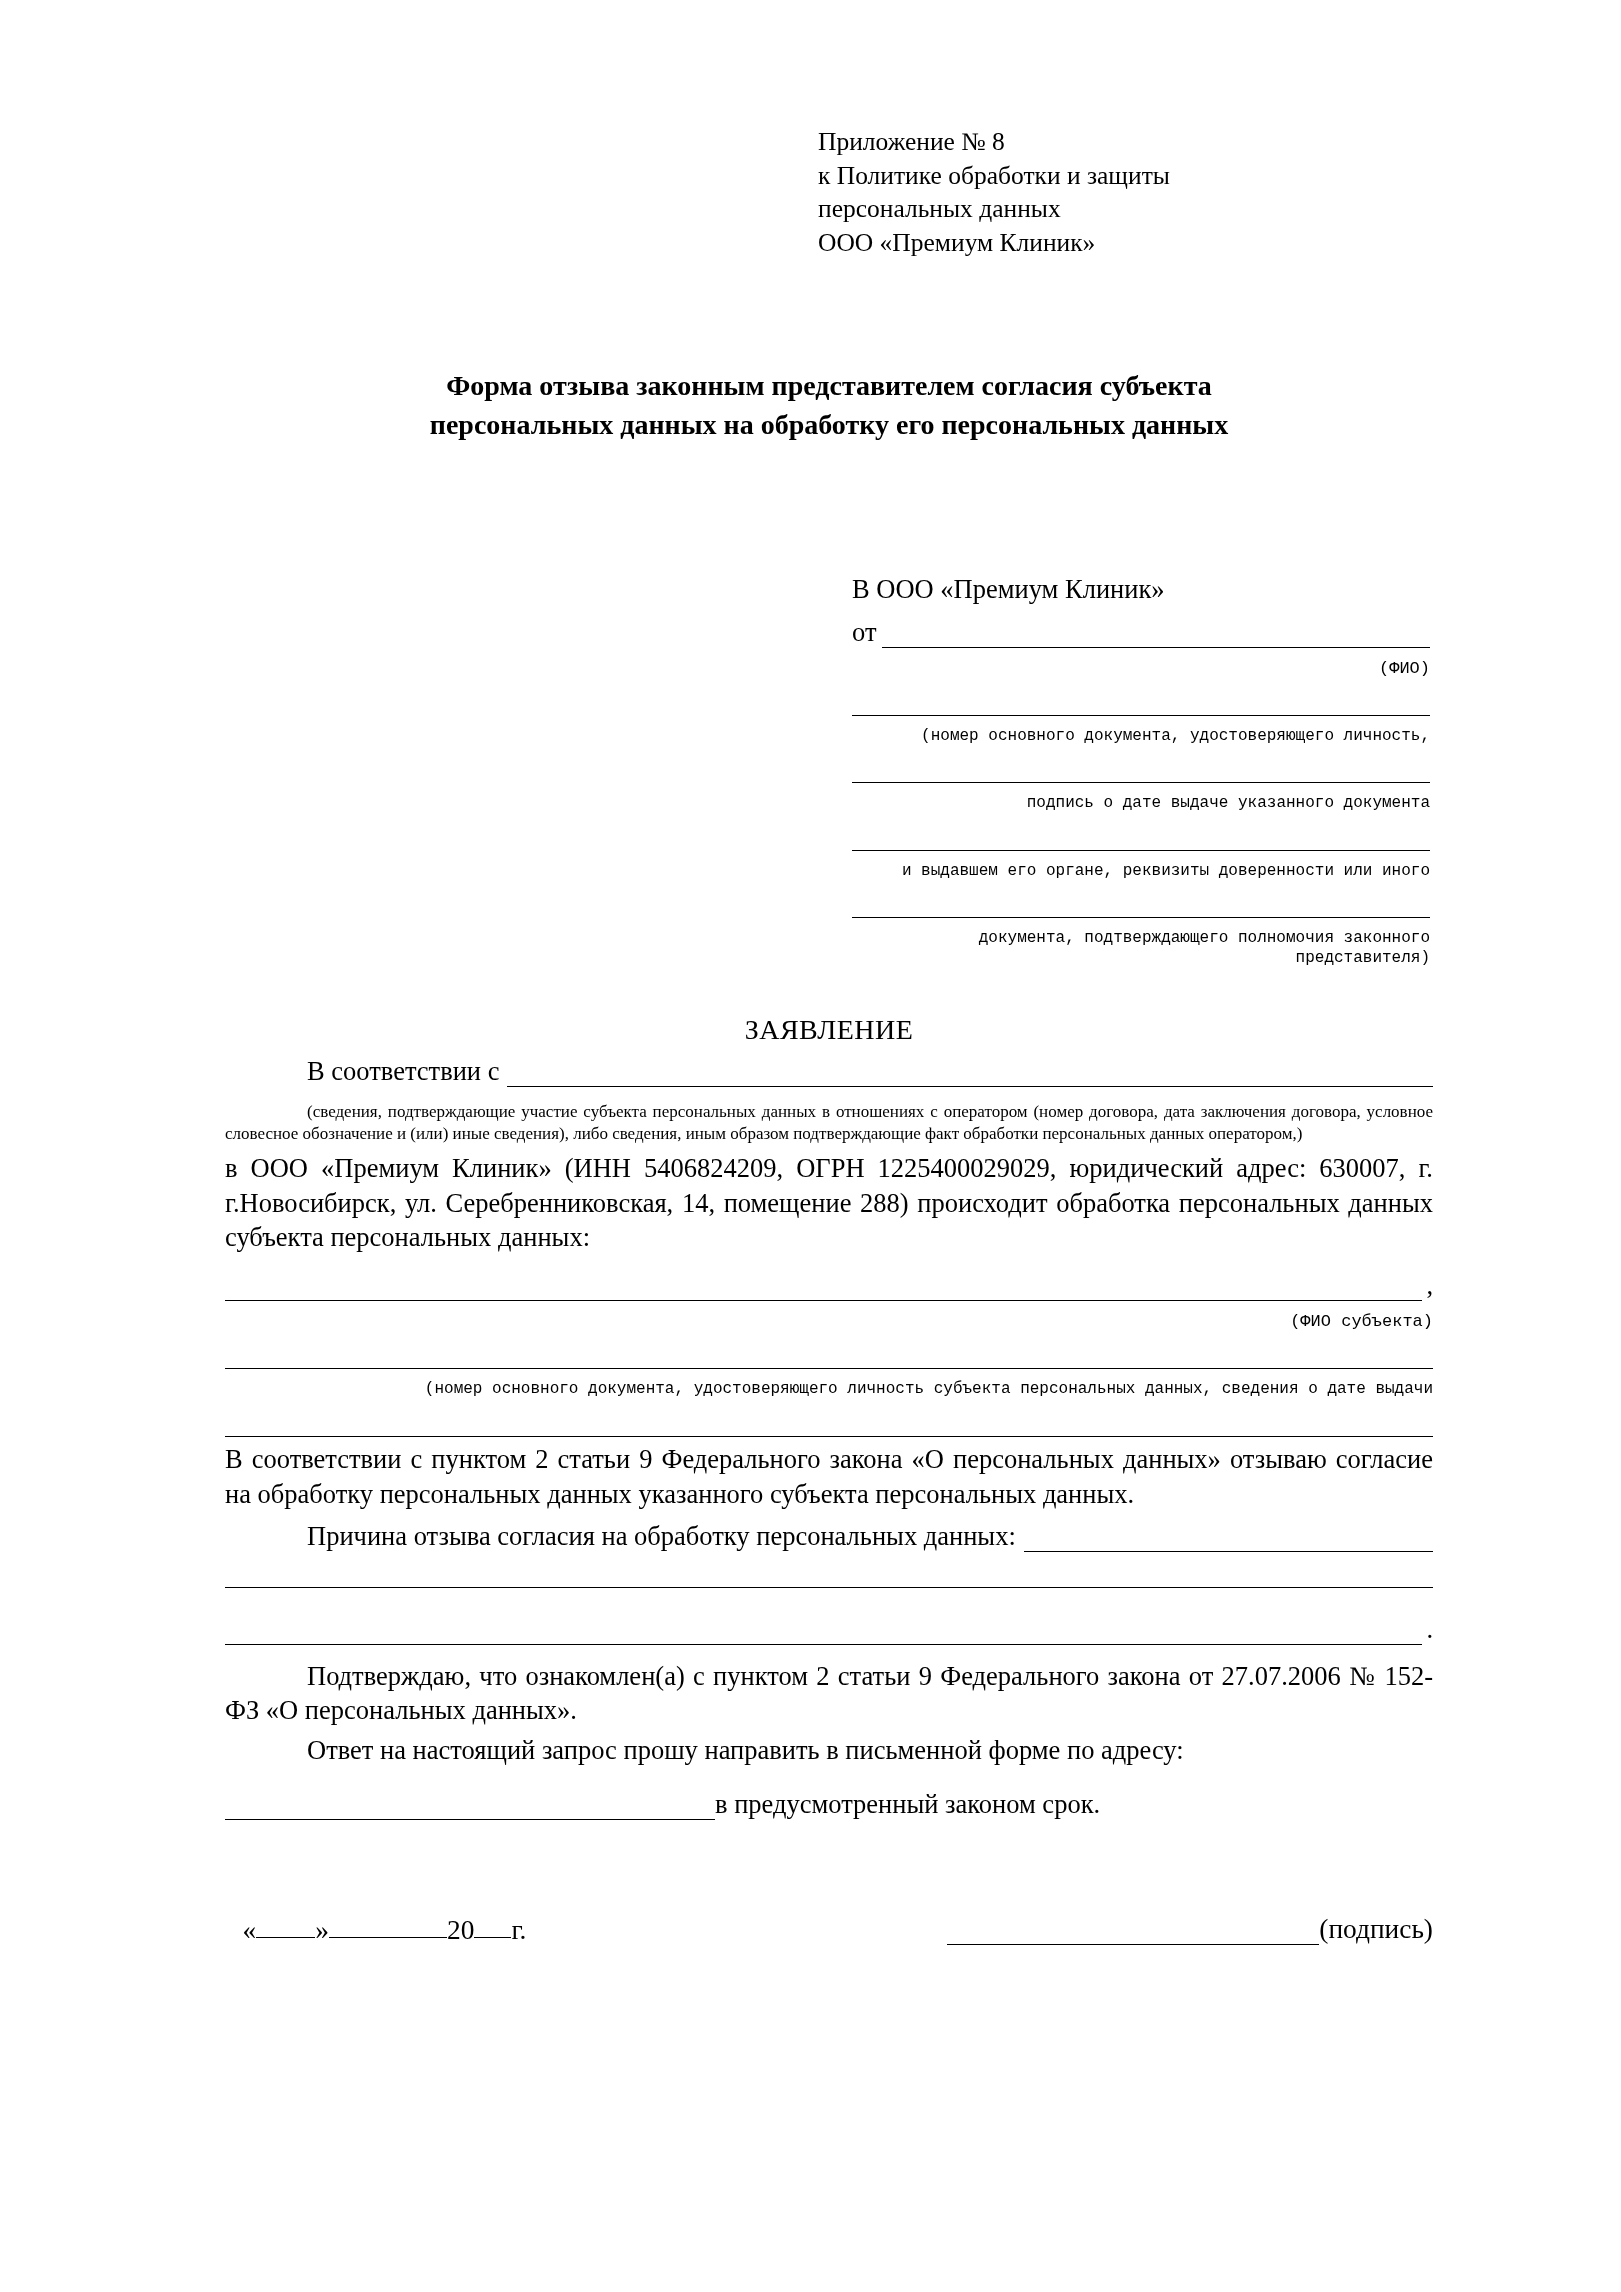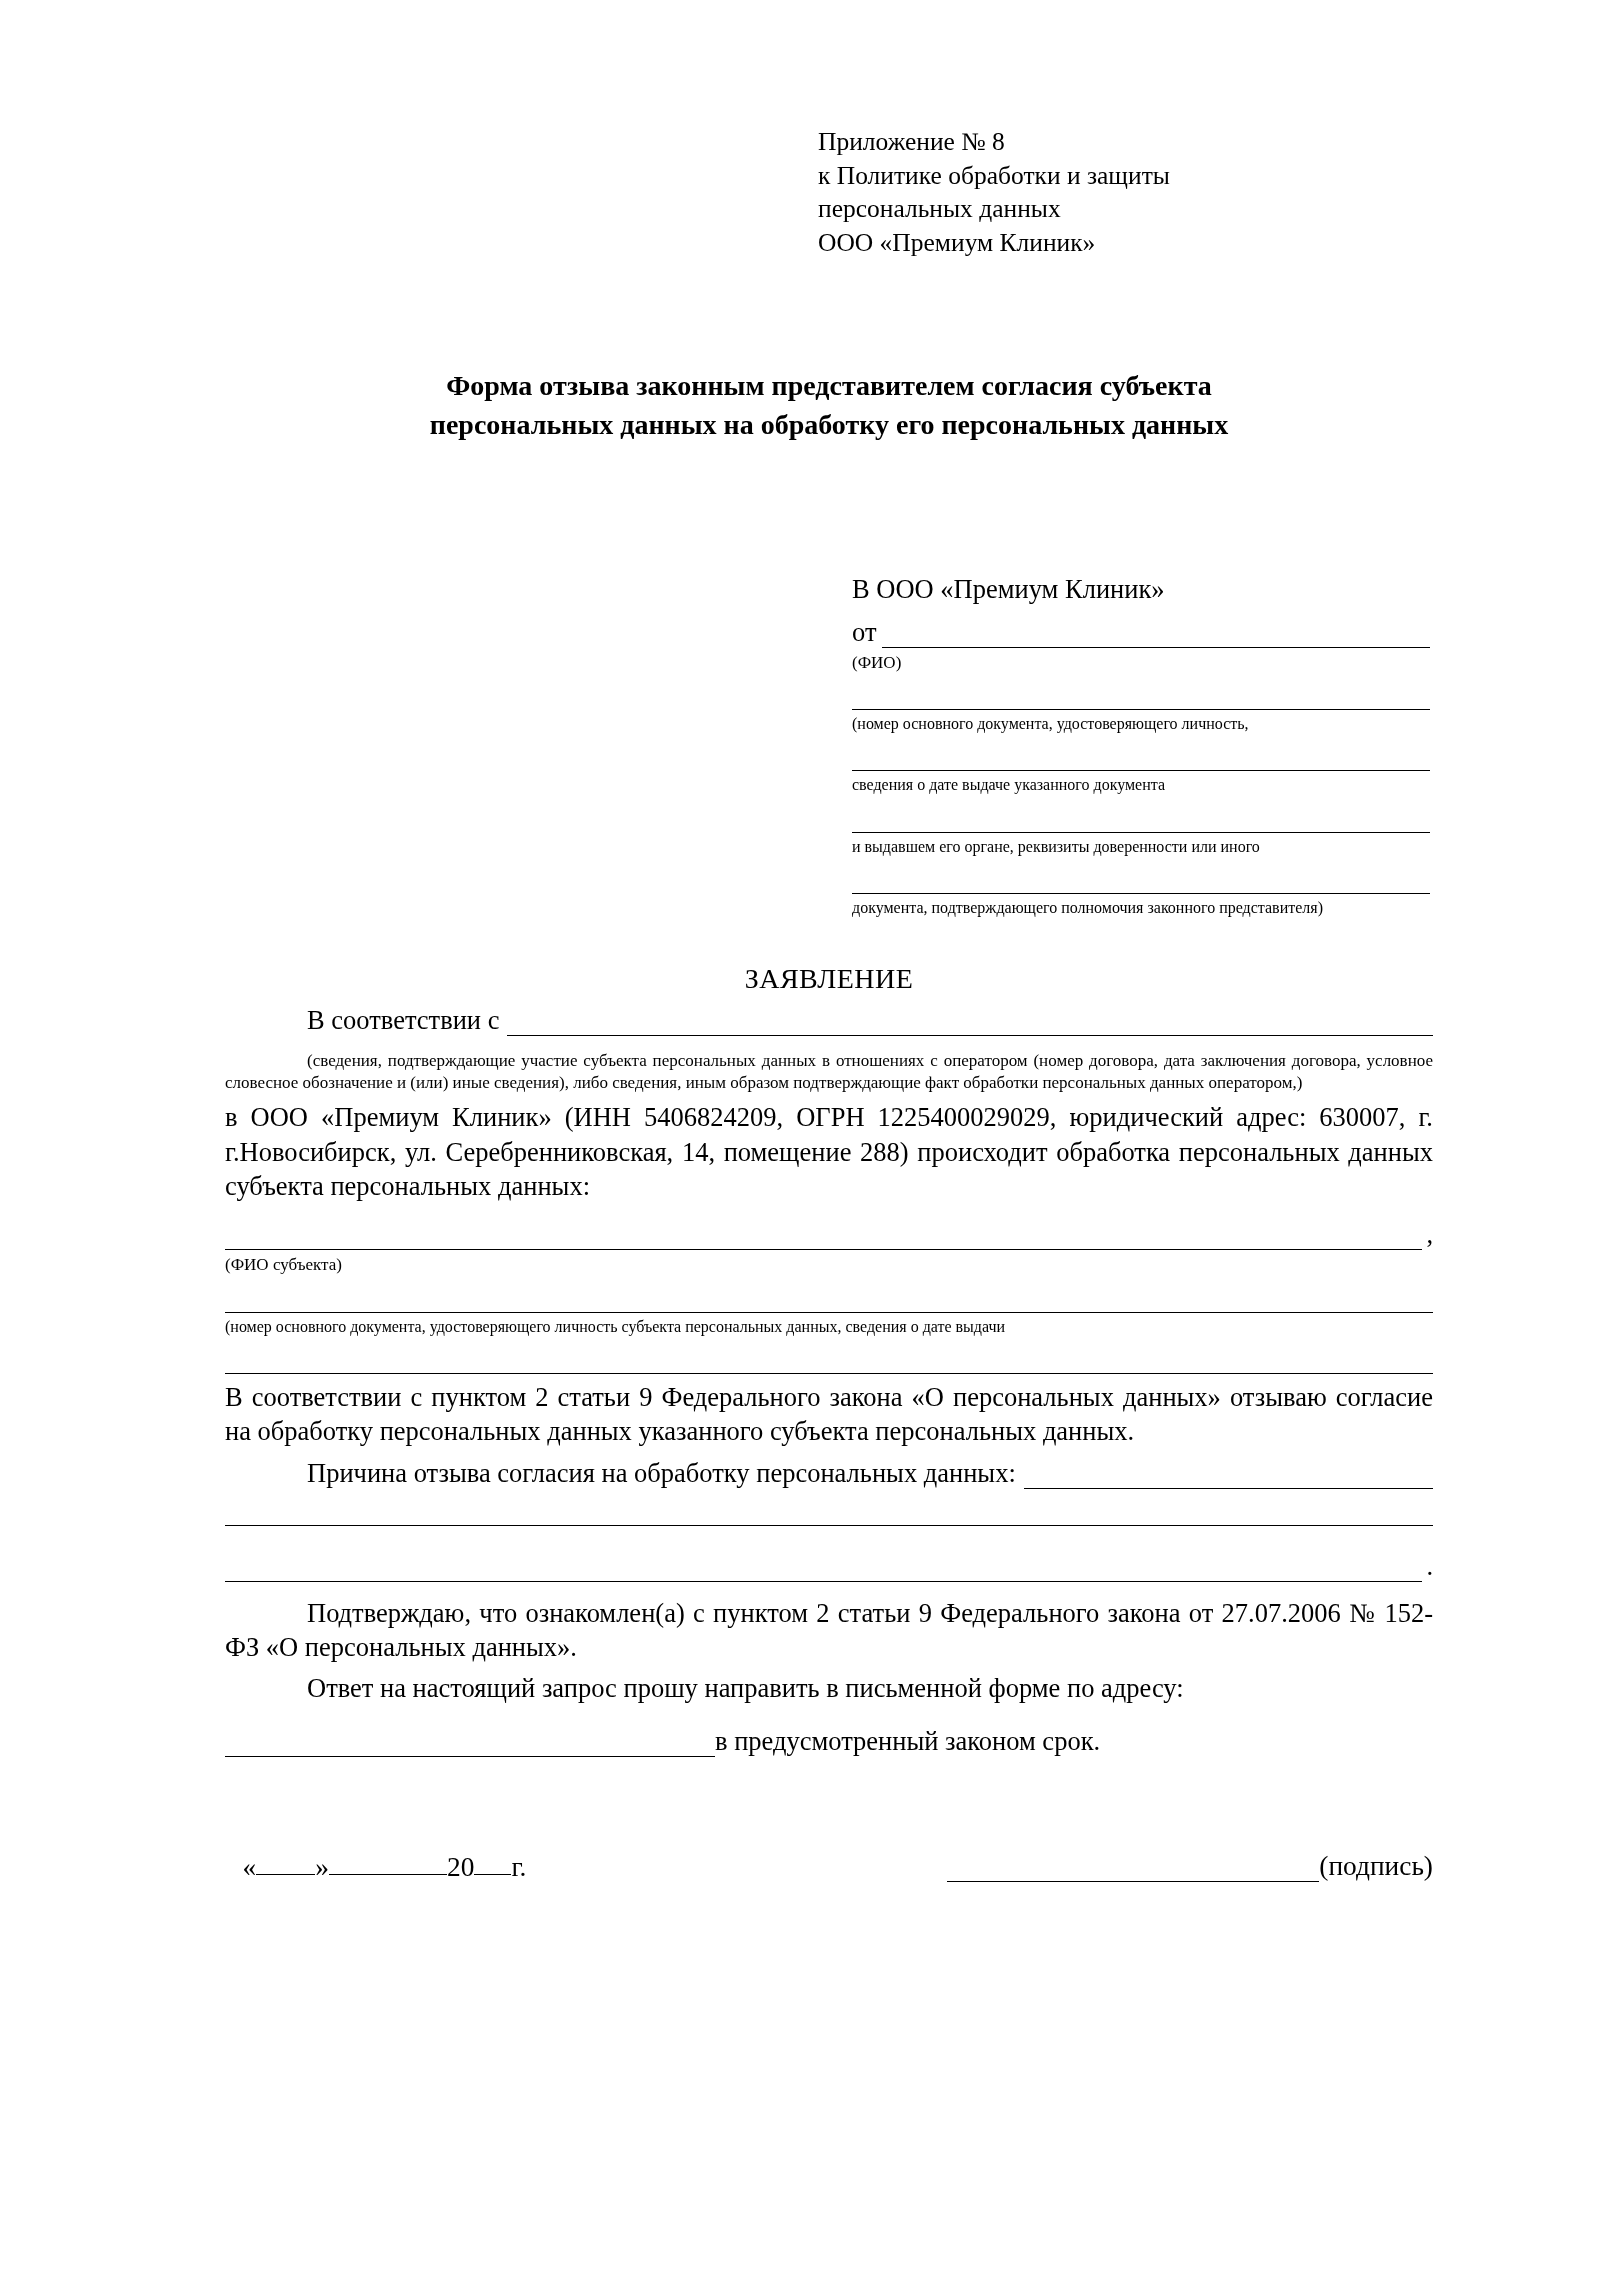--- a/index.html
+++ b/index.html
@@ -69,24 +69,25 @@
     flex: 1 1 auto;
     border-bottom: 1.6px solid #000;
     height: 25.5px;
   }
   .rule-full {
     border-bottom: 1.6px solid #000;
     height: 25.5px;
     width: 100%;
   }
   .caption {
-    text-align: left;
+    text-align: right;
     font-size: 17px;
     line-height: 1.3;
-    margin-top: 4px;
+    margin-top: 10px;
+    font-family: Liberation Mono, monospace;
   }
   .caption.small { font-size: 16px; }
   .gap-8 { height: 9.8px; }
 
   
   .zayav {
     text-align: center;
     font-size: 28px;
     margin-top: 45px;
     letter-spacing: 0.5px;
@@ -169,21 +170,21 @@
         <span class="rule"></span>
       </div>
       <div class="caption">(ФИО)</div>
 
       <div class="gap-8"></div>
       <div class="rule-full"></div>
       <div class="caption small">(номер основного документа, удостоверяющего личность,</div>
 
       <div class="gap-8"></div>
       <div class="rule-full"></div>
-      <div class="caption small">сведения о дате выдаче указанного документа</div>
+      <div class="caption small">подпись о дате выдаче указанного документа</div>
 
       <div class="gap-8"></div>
       <div class="rule-full"></div>
       <div class="caption small">и выдавшем его органе, реквизиты доверенности или иного</div>
 
       <div class="gap-8"></div>
       <div class="rule-full"></div>
       <div class="caption small">документа, подтверждающего полномочия законного представителя)</div>
     </div>
 

